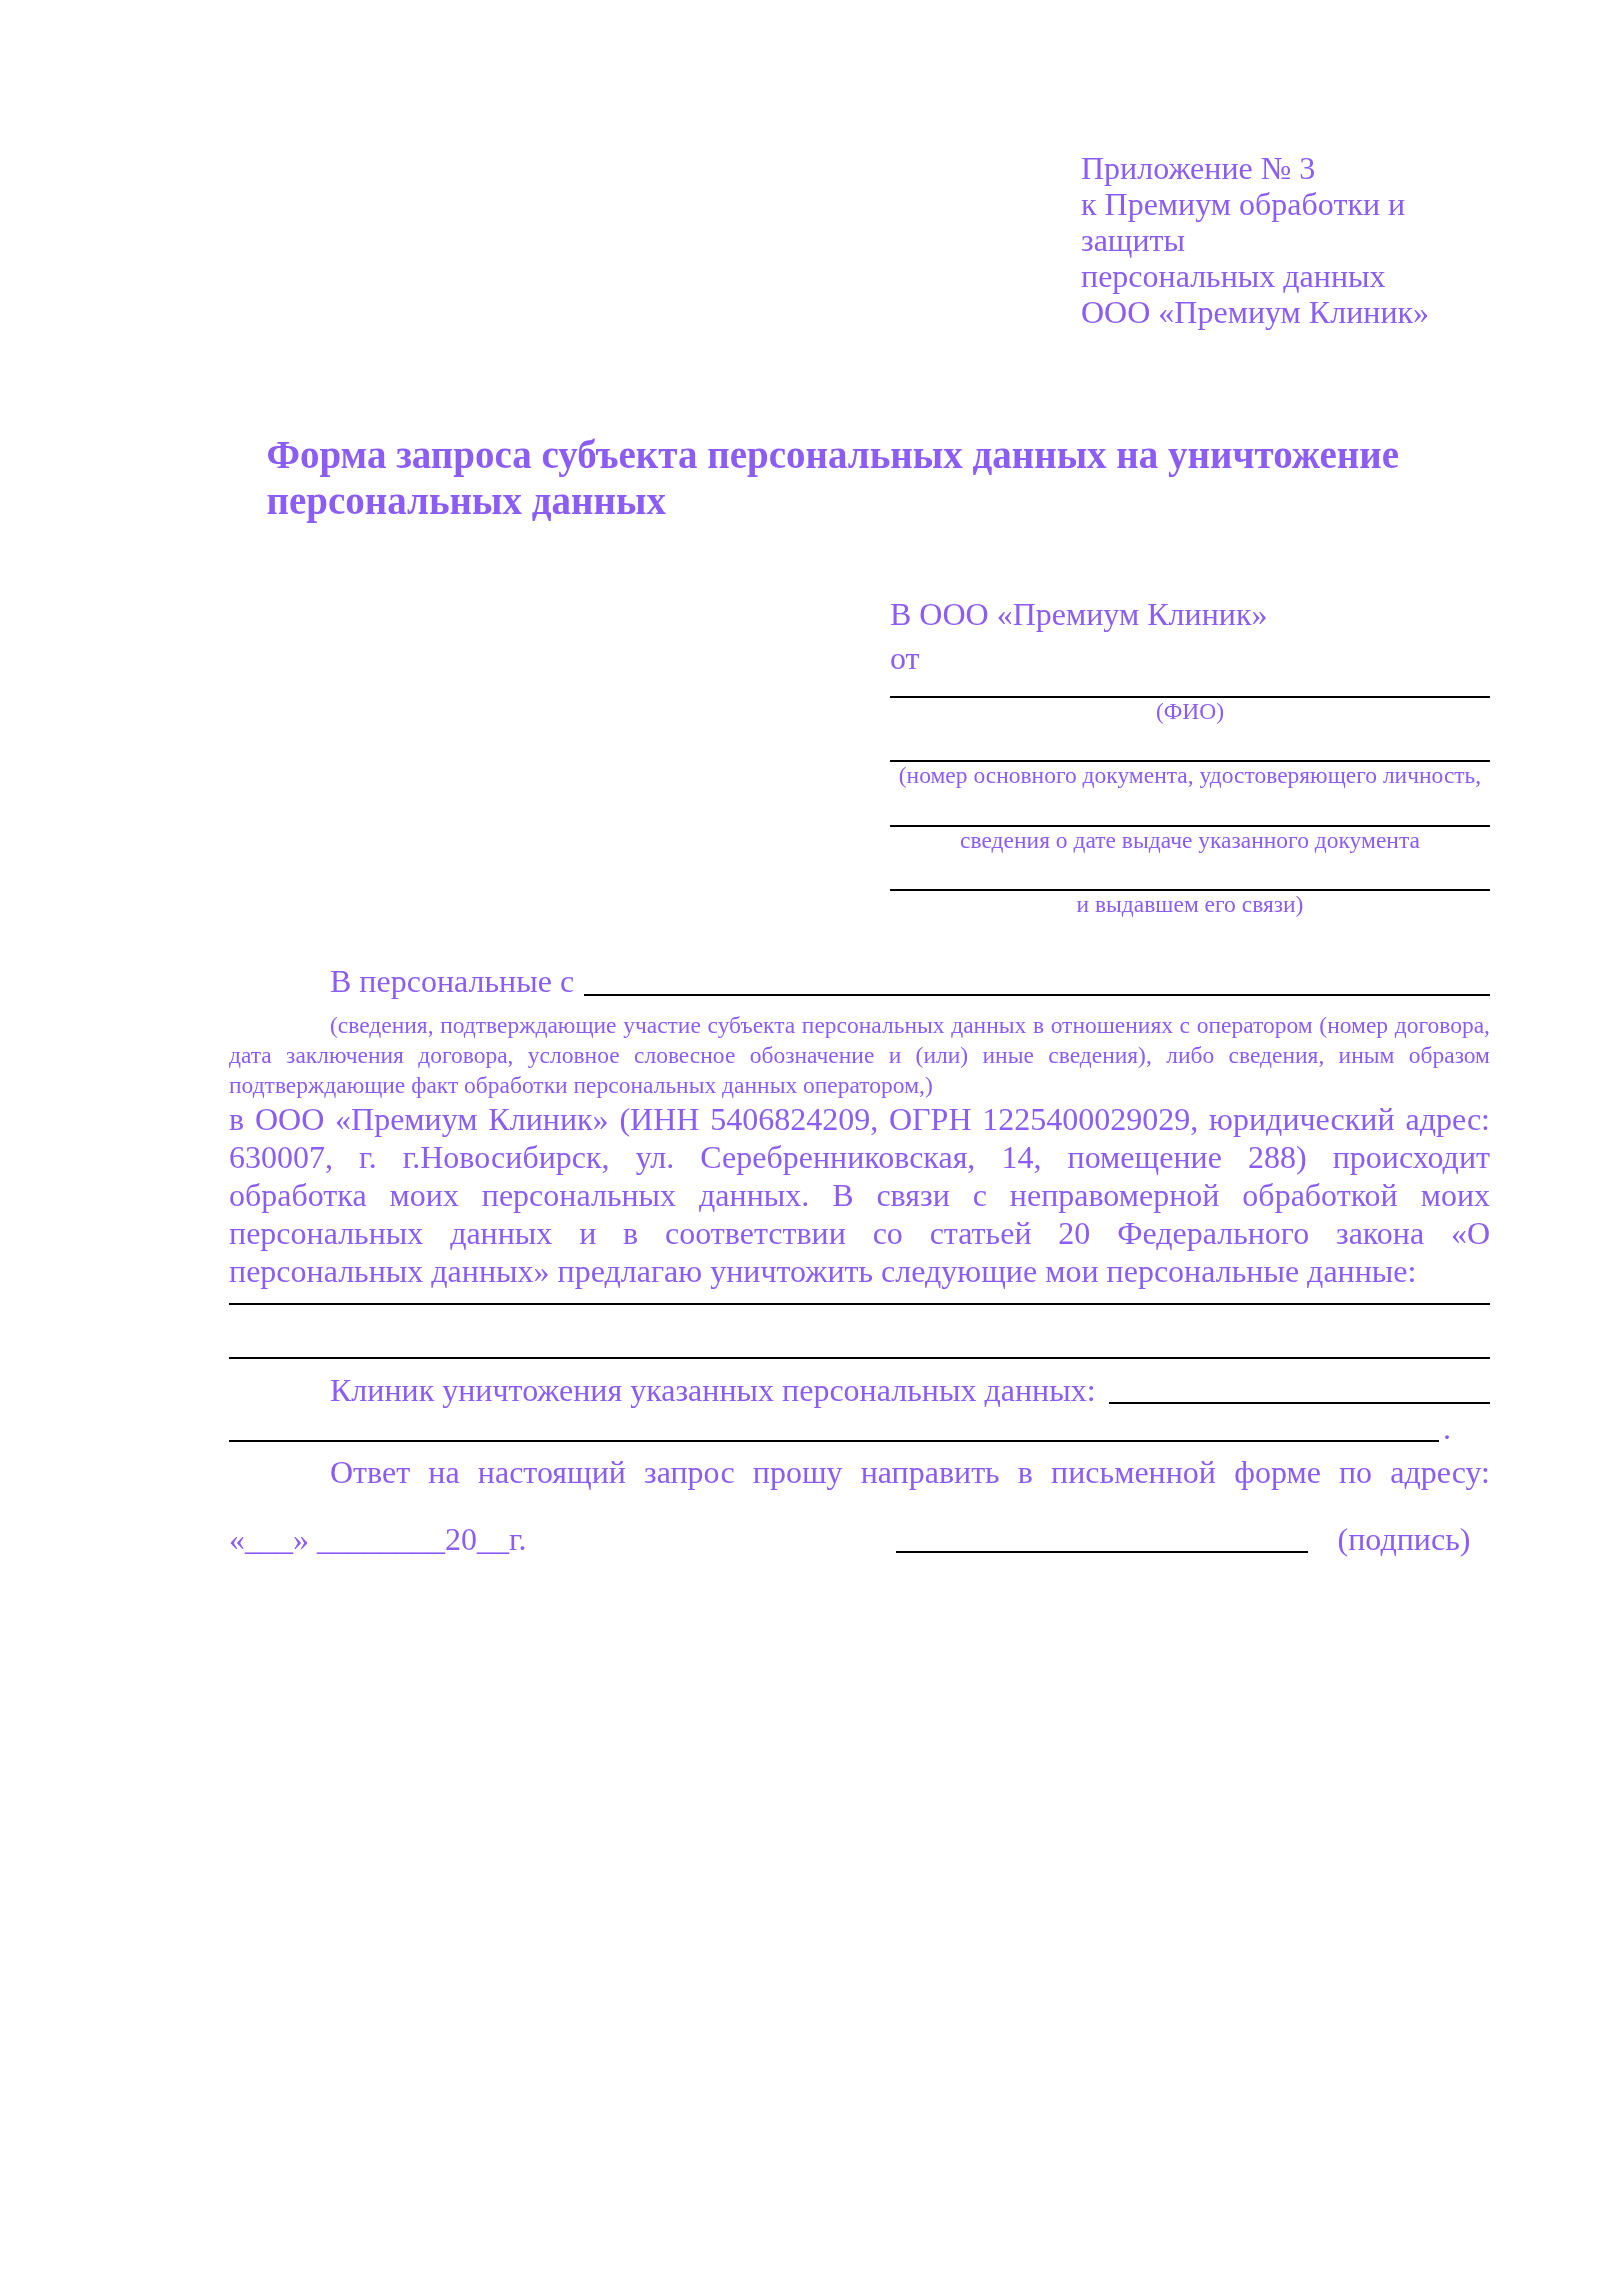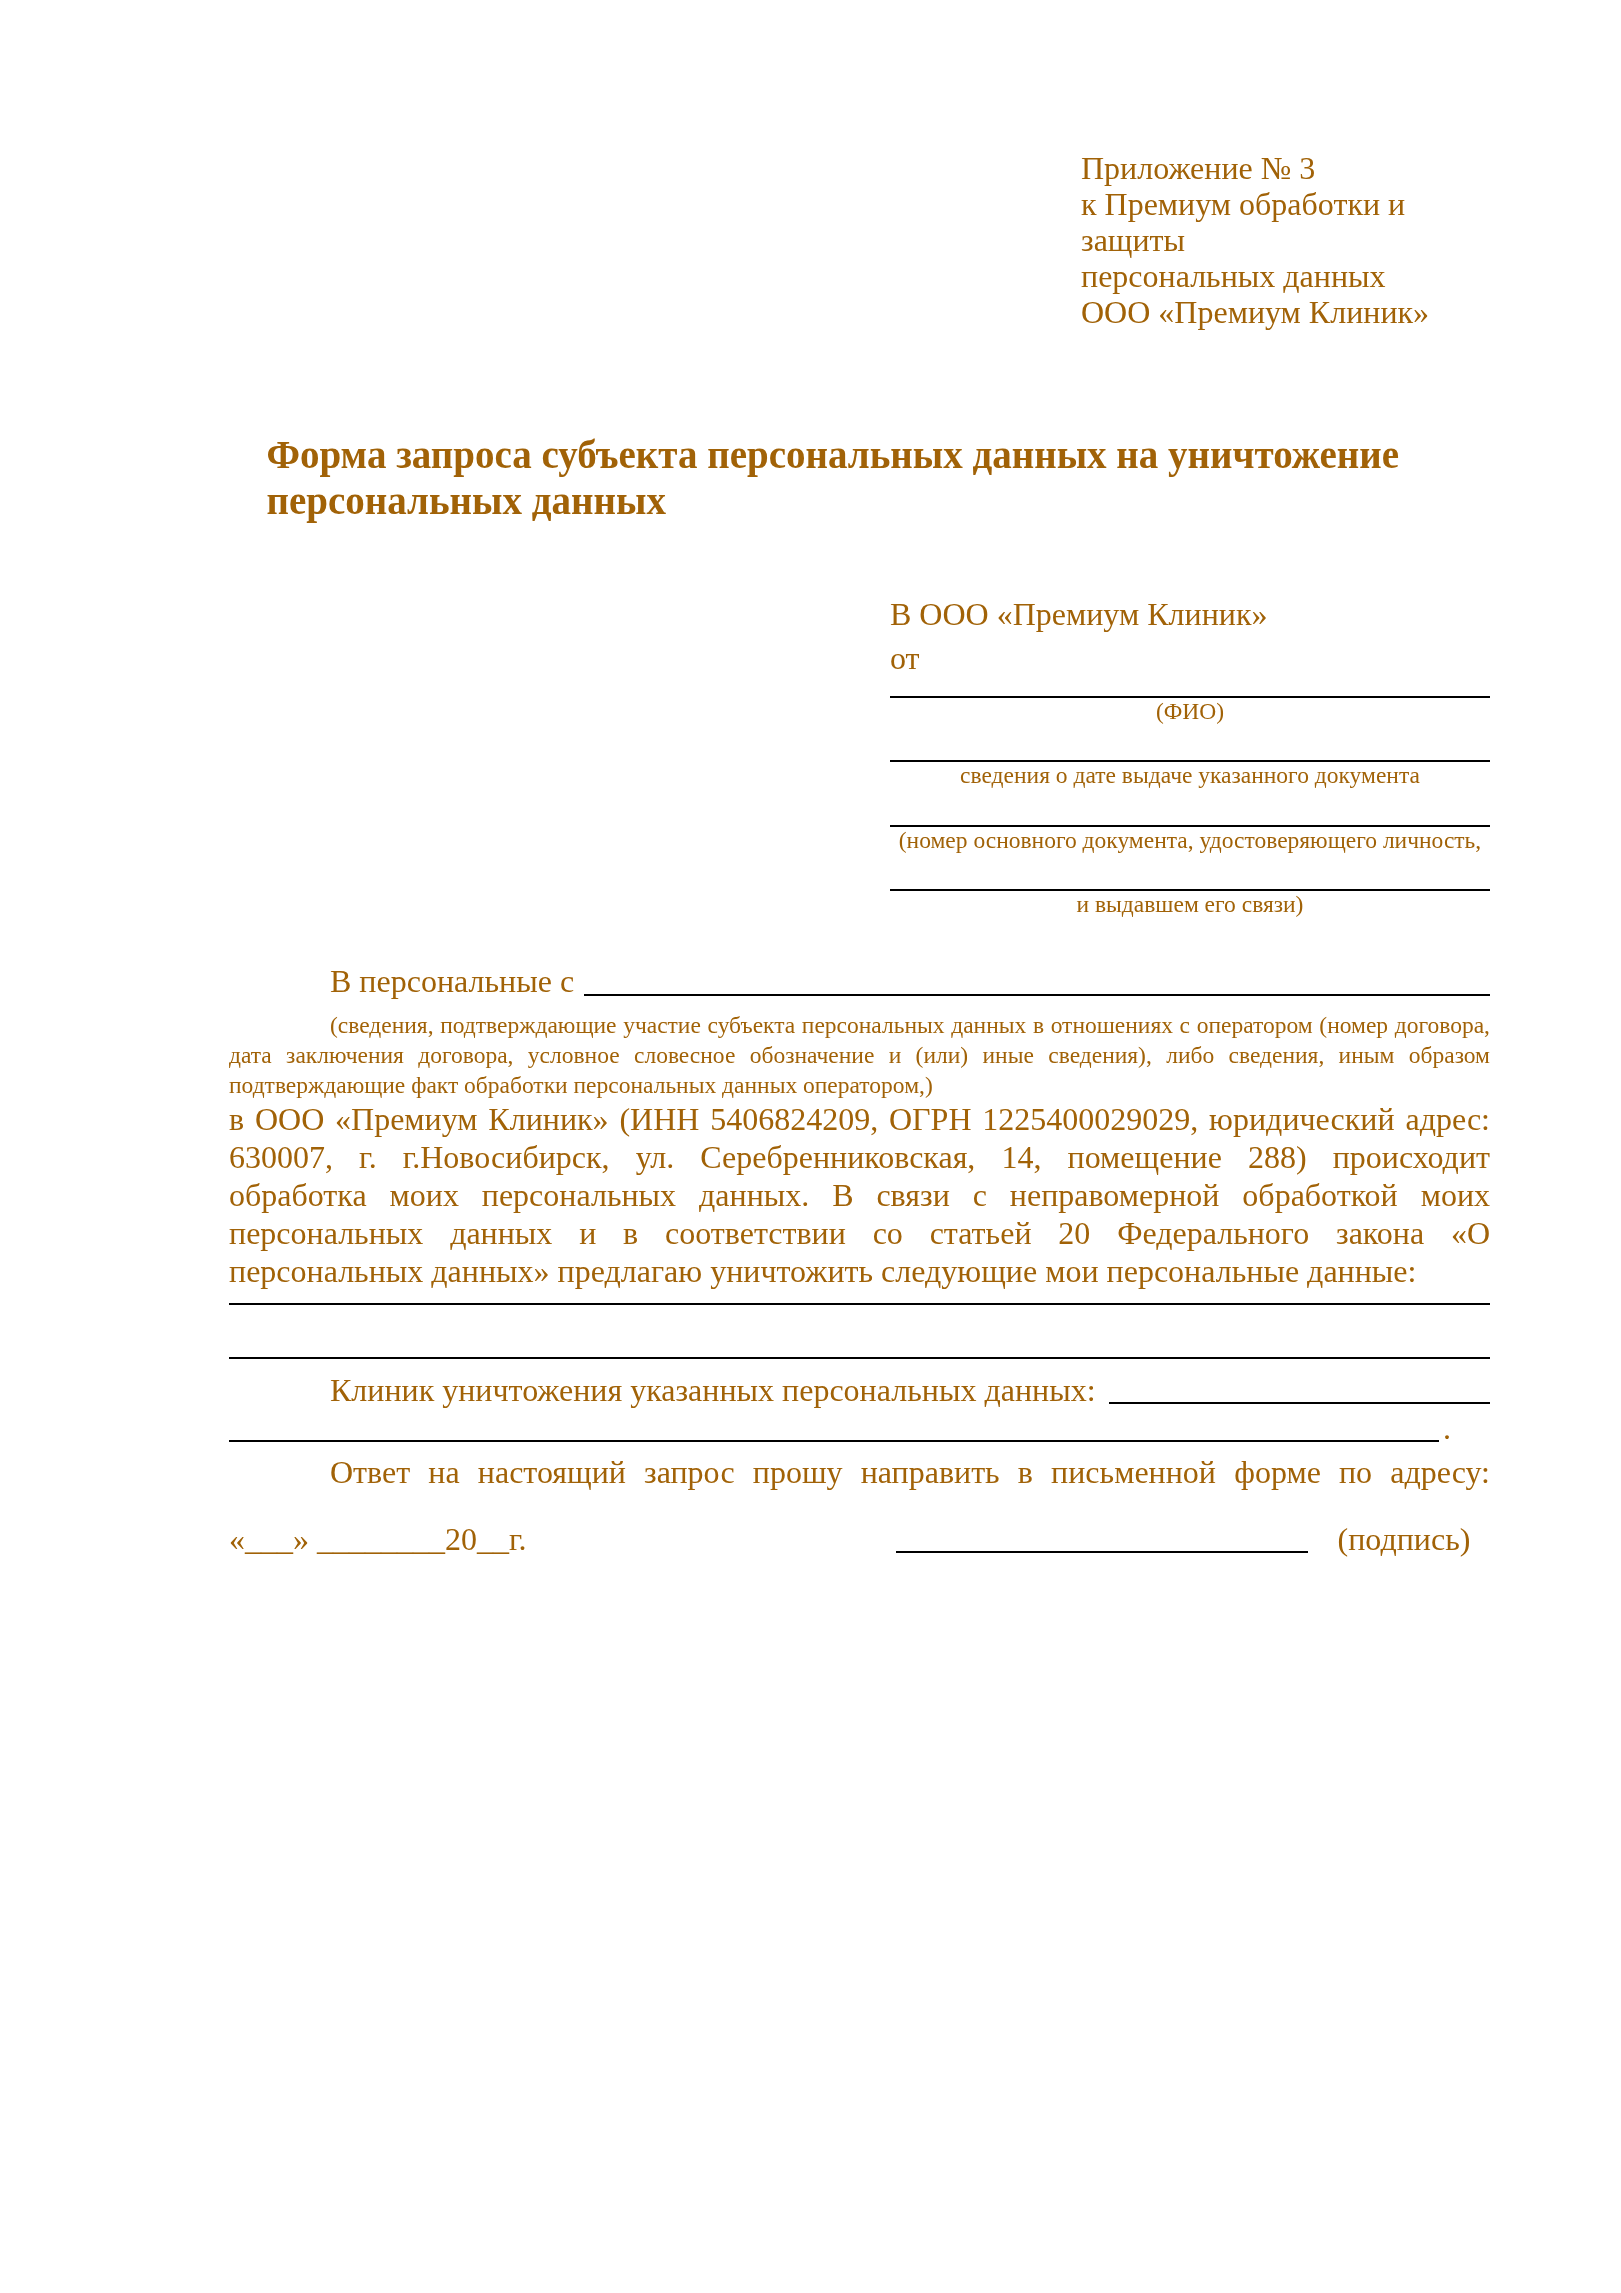--- a/index.html
+++ b/index.html
@@ -1,21 +1,21 @@
 <!DOCTYPE html>
 <html><head>
 <meta charset="utf-8">
 <style>
   html, body { margin:0; padding:0; background:#e8e8e8; }
   .page {
     position: relative;
     width: 1621px; height: 2294px;
     margin: 0 auto;
     background: #ffffff;
-    color: #a16207;
+    color: #8b5cf6;
     font-family: "Liberation Serif", "DejaVu Serif", serif;
     box-sizing: border-box;
     padding: 150px 131px 0 229px;
     overflow: hidden;
   }
   .header-block { margin-left: 852px; font-size: 32px; line-height: 36px; }
   .doc-title {
     margin: 102px auto 0; max-width: 1186px;
     font-size: 39px; line-height: 46px; font-weight: bold; 
   }
@@ -72,28 +72,28 @@
 
   <div class="addressee">
     <div class="addr-to">В ООО «Премиум Клиник»</div>
     <div class="addr-from">от</div>
 
     <div class="addr-field f1">
       <div class="rule-line"></div>
       <div class="addr-caption">(ФИО)</div>
     </div>
 
+    <div class="addr-field f2">
+      <div class="rule-line"></div>
+      <div class="addr-caption">(номер основного документа, удостоверяющего личность,</div>
+    </div>
+
     <div class="addr-field f3">
       <div class="rule-line"></div>
       <div class="addr-caption">сведения о дате выдаче указанного документа</div>
-    </div>
-
-    <div class="addr-field f2">
-      <div class="rule-line"></div>
-      <div class="addr-caption">(номер основного документа, удостоверяющего личность,</div>
     </div>
 
     <div class="addr-field f4">
       <div class="rule-line"></div>
       <div class="addr-caption">и выдавшем его связи)</div>
     </div>
   </div>
 
   <div class="body-block">
 

